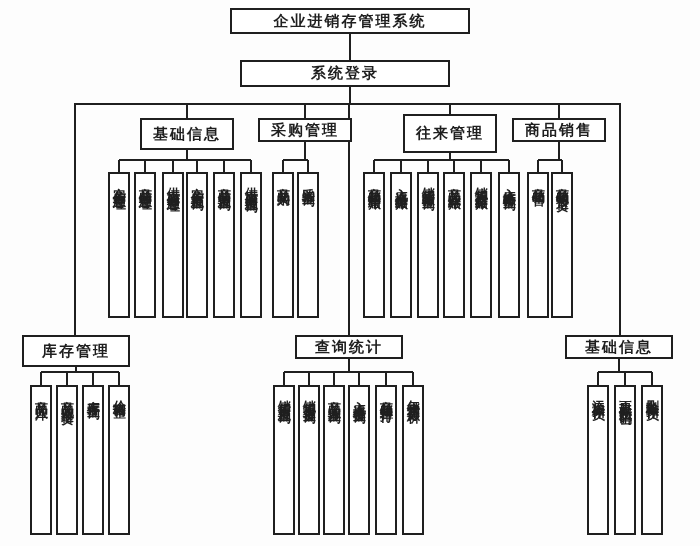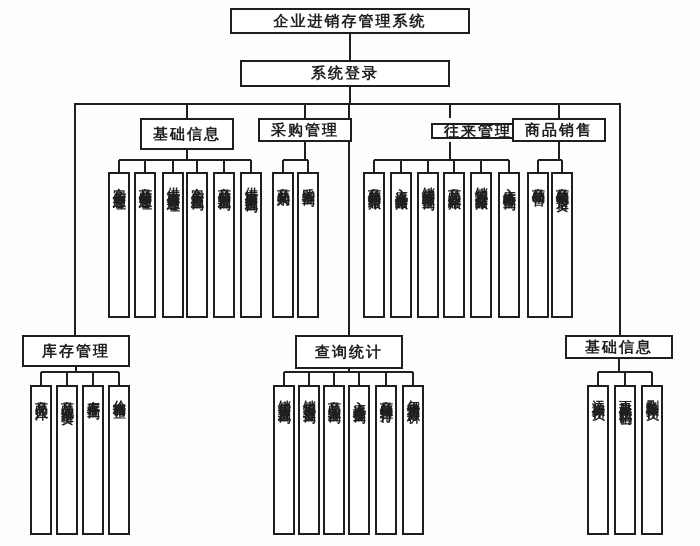--- a/index.html
+++ b/index.html
@@ -70,21 +70,21 @@
     <path d="M76 359 V372 M41 372 H119 M41 372 V385 M67 372 V385 M93 372 V385 M119 372 V385"></path>
     <path d="M349 359 V372 M284 372 H413 M284 372 V385 M309 372 V385 M334 372 V385 M359 372 V385 M386 372 V385 M413 372 V385"></path>
     <path d="M619 359 V372 M598 372 H652 M598 372 V385 M625 372 V385 M652 372 V385"></path>
   </svg>
 
   <div class="hbox" style="left:230px; top:8px; width:240px; height:26px;">企业进销存管理系统</div>
   <div class="hbox" style="left:240px; top:60px; width:210px; height:27px;">系统登录</div>
 
   <div class="hbox" style="left:140px; top:118px; width:94px; height:32px;">基础信息</div>
   <div class="hbox" style="left:258px; top:118px; width:94px; height:24px;font-family:Liberation Mono, monospace;">采购管理</div>
-  <div class="hbox" style="left:403px; top:123px; width:94px; height:16px;margin-left:28px;">往来管理</div>
+  <div class="hbox" style="left:403px; top:114px; width:94px; height:39px;">往来管理</div>
   <div class="hbox" style="left:512px; top:118px; width:94px; height:24px;">商品销售</div>
 
   <div class="vbox tier2" style="left:108px;">客户信息管理</div>
   <div class="vbox tier2" style="left:134px;">商品信息管理</div>
   <div class="vbox tier2" style="left:162px;">供应商信息管理</div>
   <div class="vbox tier2" style="left:186px;">客户信息查询</div>
   <div class="vbox tier2" style="left:213px;">商品信息查询</div>
   <div class="vbox tier2" style="left:240px;">供应商信息查询</div>
 
   <div class="vbox tier2" style="left:272px;">商品采购</div>
@@ -94,21 +94,21 @@
   <div class="vbox tier2" style="left:390px;">入库退货结账</div>
   <div class="vbox tier2" style="left:417px;">销售结账查询</div>
   <div class="vbox tier2" style="left:443px;">商品入库结账</div>
   <div class="vbox tier2" style="left:470px;">销售退货结账</div>
   <div class="vbox tier2" style="left:498px;">入库结账查询</div>
 
   <div class="vbox tier2" style="left:527px;">商品销售</div>
   <div class="vbox tier2" style="left:551px;">商品销售退货</div>
 
   <div class="hbox" style="left:22px; top:335px; width:108px; height:32px;">库存管理</div>
-  <div class="hbox" style="left:295px; top:335px; width:108px; height:34px;">查询统计</div>
+  <div class="hbox" style="left:295px; top:335px; width:108px; height:24px;">查询统计</div>
   <div class="hbox" style="left:565px; top:335px; width:108px; height:24px;">基础信息</div>
 
   <div class="vbox tier3" style="left:30px;">商品入库</div>
   <div class="vbox tier3" style="left:56px;">商品入库退货</div>
   <div class="vbox tier3" style="left:82px;">库存查询</div>
   <div class="vbox tier3" style="left:108px;">价格调整</div>
 
   <div class="vbox tier3" style="left:273px;">销售信息查询</div>
   <div class="vbox tier3" style="left:298px;">销售退货查询</div>
   <div class="vbox tier3" style="left:323px;">商品入库查询</div>

